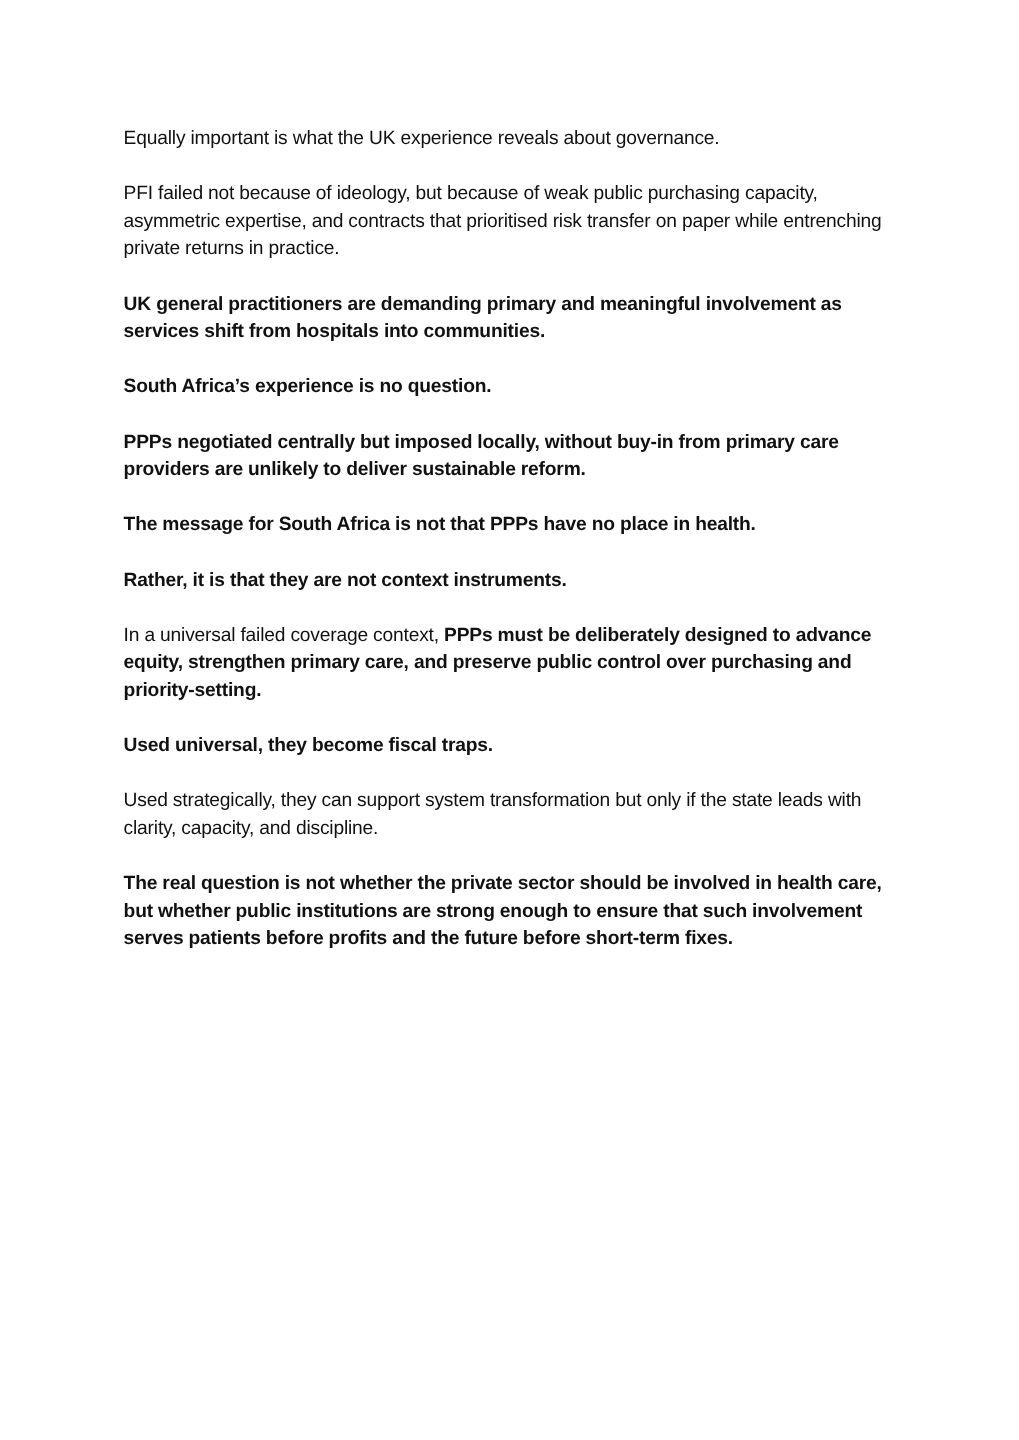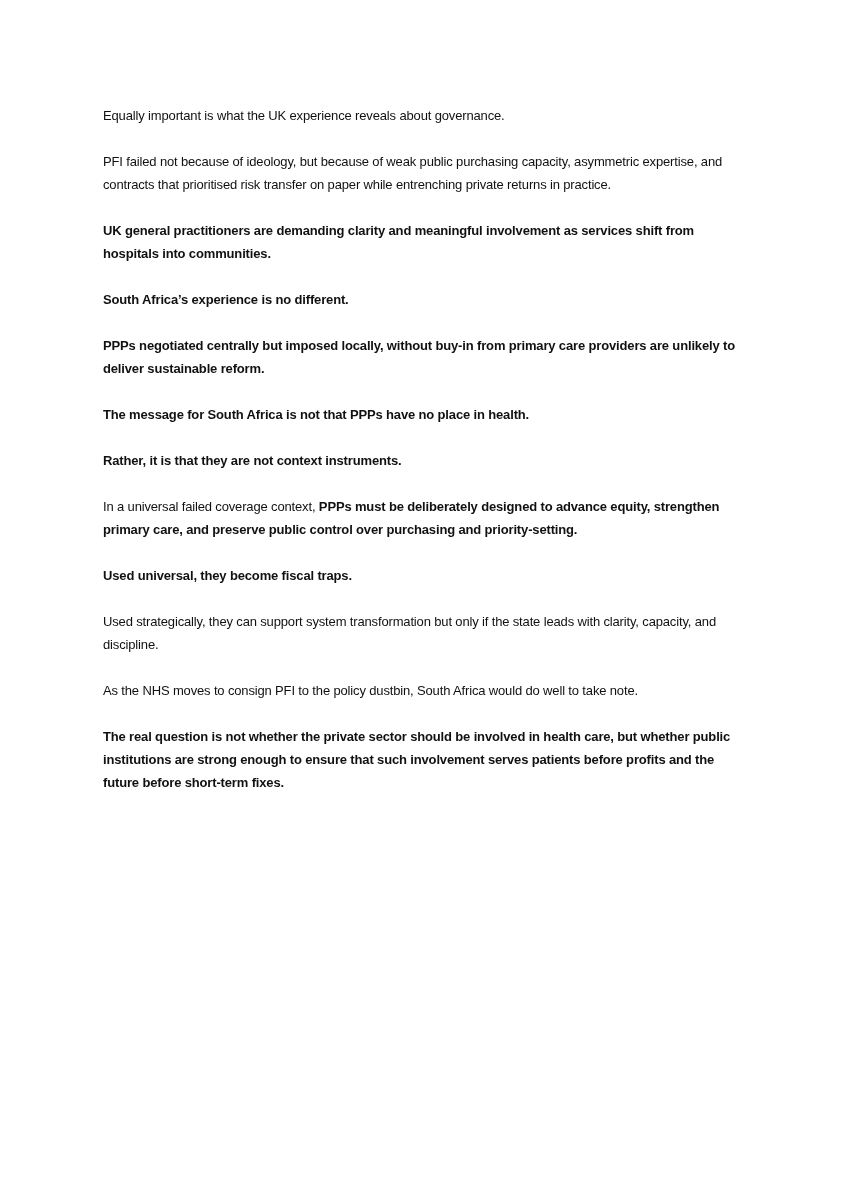--- a/index.html
+++ b/index.html
@@ -19,21 +19,21 @@
       width: 849px;
       height: 1200px;
       background: #ffffff;
     }
     .content {
       position: absolute;
       left: 103px;
       top: 104px;
       width: 650px;
       font-family: "Liberation Sans", sans-serif;
-      font-size: 13px;
+      font-size: 16px;
       line-height: 23px;
       color: #111111;
     }
     .para {
       margin: 0 0 23px 0;
       letter-spacing: -0.15px;
     }
     .bold {
       font-weight: bold;
     }
@@ -41,24 +41,23 @@
       font-weight: bold;
     }
   </style>
 </head>
 <body>
 
 <div class="page">
   <div class="content">
     <p class="para">Equally important is what the UK experience reveals about governance.</p>
     <p class="para">PFI failed not because of ideology, but because of weak public purchasing capacity, asymmetric expertise, and contracts that prioritised risk transfer on paper while entrenching private returns in practice.</p>
-    <p class="para bold">UK general practitioners are demanding clarity and meaningful involvement as services shift from hospitals into communities.</p>
-    <p class="para bold">South Africa’s experience is no different.</p>
+    <p class="para bold">UK general practitioners are demanding primary and meaningful involvement as services shift from hospitals into communities.</p>
+    <p class="para bold">South Africa’s experience is no question.</p>
     <p class="para bold">PPPs negotiated centrally but imposed locally, without buy-in from primary care providers are unlikely to deliver sustainable reform.</p>
     <p class="para bold">The message for South Africa is not that PPPs have no place in health.</p>
     <p class="para bold">Rather, it is that they are not context instruments.</p>
     <p class="para"><span>In a universal failed coverage context, </span><span class="b-span">PPPs must be deliberately designed to advance equity, strengthen primary care, and preserve public control over purchasing and priority-setting.</span></p>
     <p class="para bold">Used universal, they become fiscal traps.</p>
     <p class="para">Used strategically, they can support system transformation but only if the state leads with clarity, capacity, and discipline.</p>
-    <p class="para">As the NHS moves to consign PFI to the policy dustbin, South Africa would do well to take note.</p>
     <p class="para bold">The real question is not whether the private sector should be involved in health care, but whether public institutions are strong enough to ensure that such involvement serves patients before profits and the future before short-term fixes.</p>
   </div>
 </div>
 
 </body></html>

